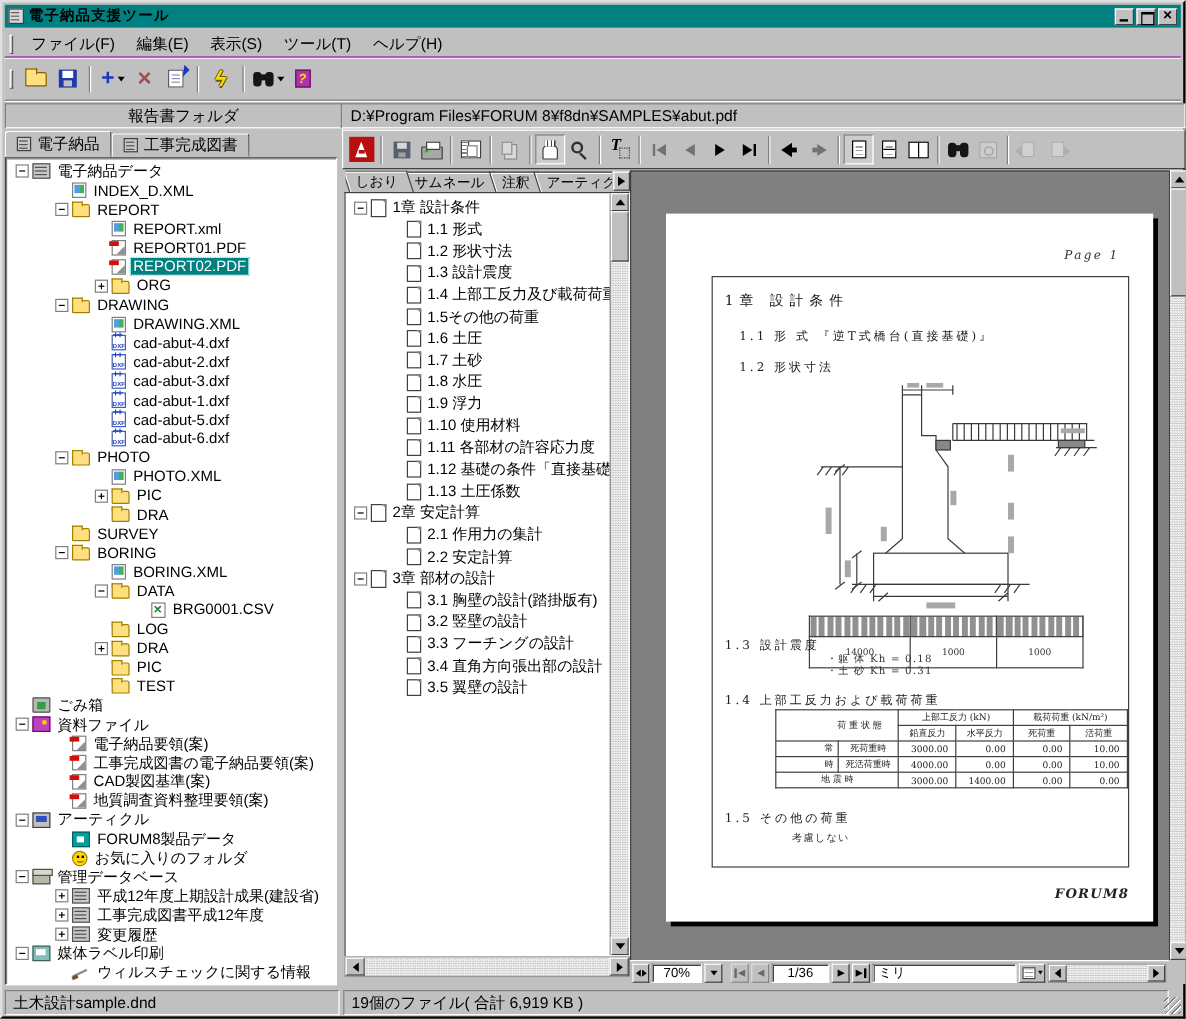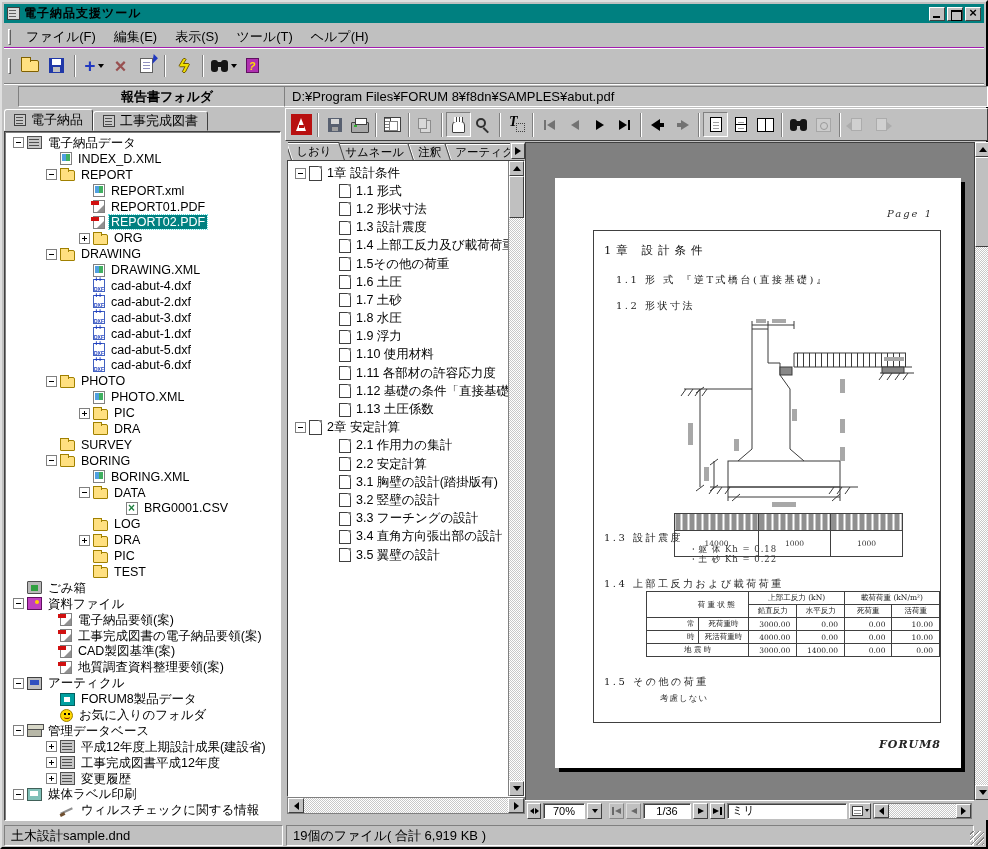--- a/index.html
+++ b/index.html
@@ -47,21 +47,21 @@
         text-shadow:1px 0 #705800,-1px 0 #705800,0 1px #705800,0 -1px #705800;}
   .bino{width:17px;height:12px;position:relative;}
   .bino::before,.bino::after{content:"";position:absolute;top:0;width:7px;height:12px;background:#151515;border-radius:3px;}
   .bino::before{left:0;}.bino::after{right:0;}
   .bino i{position:absolute;left:6px;top:2px;width:5px;height:5px;background:#151515;}
   .mi-help{width:13px;height:15px;background:#b030b0;border:1px solid #601060;display:flex;align-items:center;justify-content:center;}
   .mi-help::before{content:"?";color:#ffe000;font-size:11px;font-weight:bold;}
   
   .hdrcell{position:absolute;top:84px;height:21px;background:#c0c0c0;display:flex;align-items:center;
            border:1px solid;border-color:#808080 #fff #fff #808080;font-size:13px;white-space:nowrap;overflow:hidden;}
-  .hdr-left{left:16px;width:298px;justify-content:center;font-weight:bold;}
+  .hdr-left{left:2px;width:298px;justify-content:center;font-weight:normal;}
   .hdr-right{left:282px;width:704px;padding-left:7px;}
   
   .ltabs{position:absolute;left:2px;top:107px;height:22px;display:flex;align-items:flex-end;}
   .ltab{display:flex;align-items:center;gap:5px;padding:0 9px;font-size:13px;height:20px;background:#c0c0c0;
         border:1px solid;border-color:#fff #404040 #c0c0c0 #fff;border-radius:3px 3px 0 0;position:relative;}
   .ltab.active{height:22px;z-index:2;font-weight:normal;}
   .booktab{width:12px;height:12px;background:#c8c8c8;border:1px solid #404040;position:relative;flex:none;}
   .booktab::before{content:"";position:absolute;left:1px;top:2px;right:2px;height:1px;background:#505050;box-shadow:0 3px 0 #505050,0 6px 0 #505050;}
   .tree{position:absolute;left:2px;top:129px;width:277px;height:690px;background:#fff;
         border:1px solid;border-color:#404040 #fff #fff #404040;box-shadow:inset 1px 1px 0 #808080;
@@ -769,20 +769,26 @@
           <span class="bmicon"></span>
           <span>2.1 作用力の集計</span>
         </div>
         <div class="bmrow">
           <span style="width: 32px; flex: 0 0 auto;"></span>
           <span class="tspacer"></span>
           <span class="bmicon"></span>
           <span>2.2 安定計算</span>
         </div>
         <div class="bmrow">
+          <span style="width: 2px; flex: 0 0 auto;"></span>
+          <span class="texp minus"></span>
+          <span class="bmicon ch"></span>
+          <span>3章 部材の設計</span>
+        </div>
+        <div class="bmrow">
           <span style="width: 32px; flex: 0 0 auto;"></span>
           <span class="tspacer"></span>
           <span class="bmicon"></span>
           <span>3.1 胸壁の設計(踏掛版有)</span>
         </div>
         <div class="bmrow">
           <span style="width: 32px; flex: 0 0 auto;"></span>
           <span class="tspacer"></span>
           <span class="bmicon"></span>
           <span>3.2 竪壁の設計</span>
@@ -877,21 +883,21 @@
           <tr class="vals">
             <td>14000</td>
             <td>1000</td>
             <td>1000</td>
           </tr>
         </tbody>
           </table>
 
         <div class="ptxt s13">1.3 設計震度</div>
         <div class="psmall l131">・躯 体   Kh =  0.18</div>
-        <div class="psmall l132">・土 砂   Kh =  0.22</div>
+        <div class="psmall l132">・土 砂   Kh =  0.31</div>
         <div class="ptxt s14">1.4 上部工反力および載荷荷重</div>
 
         <table class="loadtable">
           <thead>
             <tr>
               <th class="c0" colspan="2" rowspan="2">荷 重 状 態</th>
               <th colspan="2">上部工反力 (kN)</th>
               <th colspan="2">載荷荷重 (kN/m²)</th>
             </tr>
             <tr>

